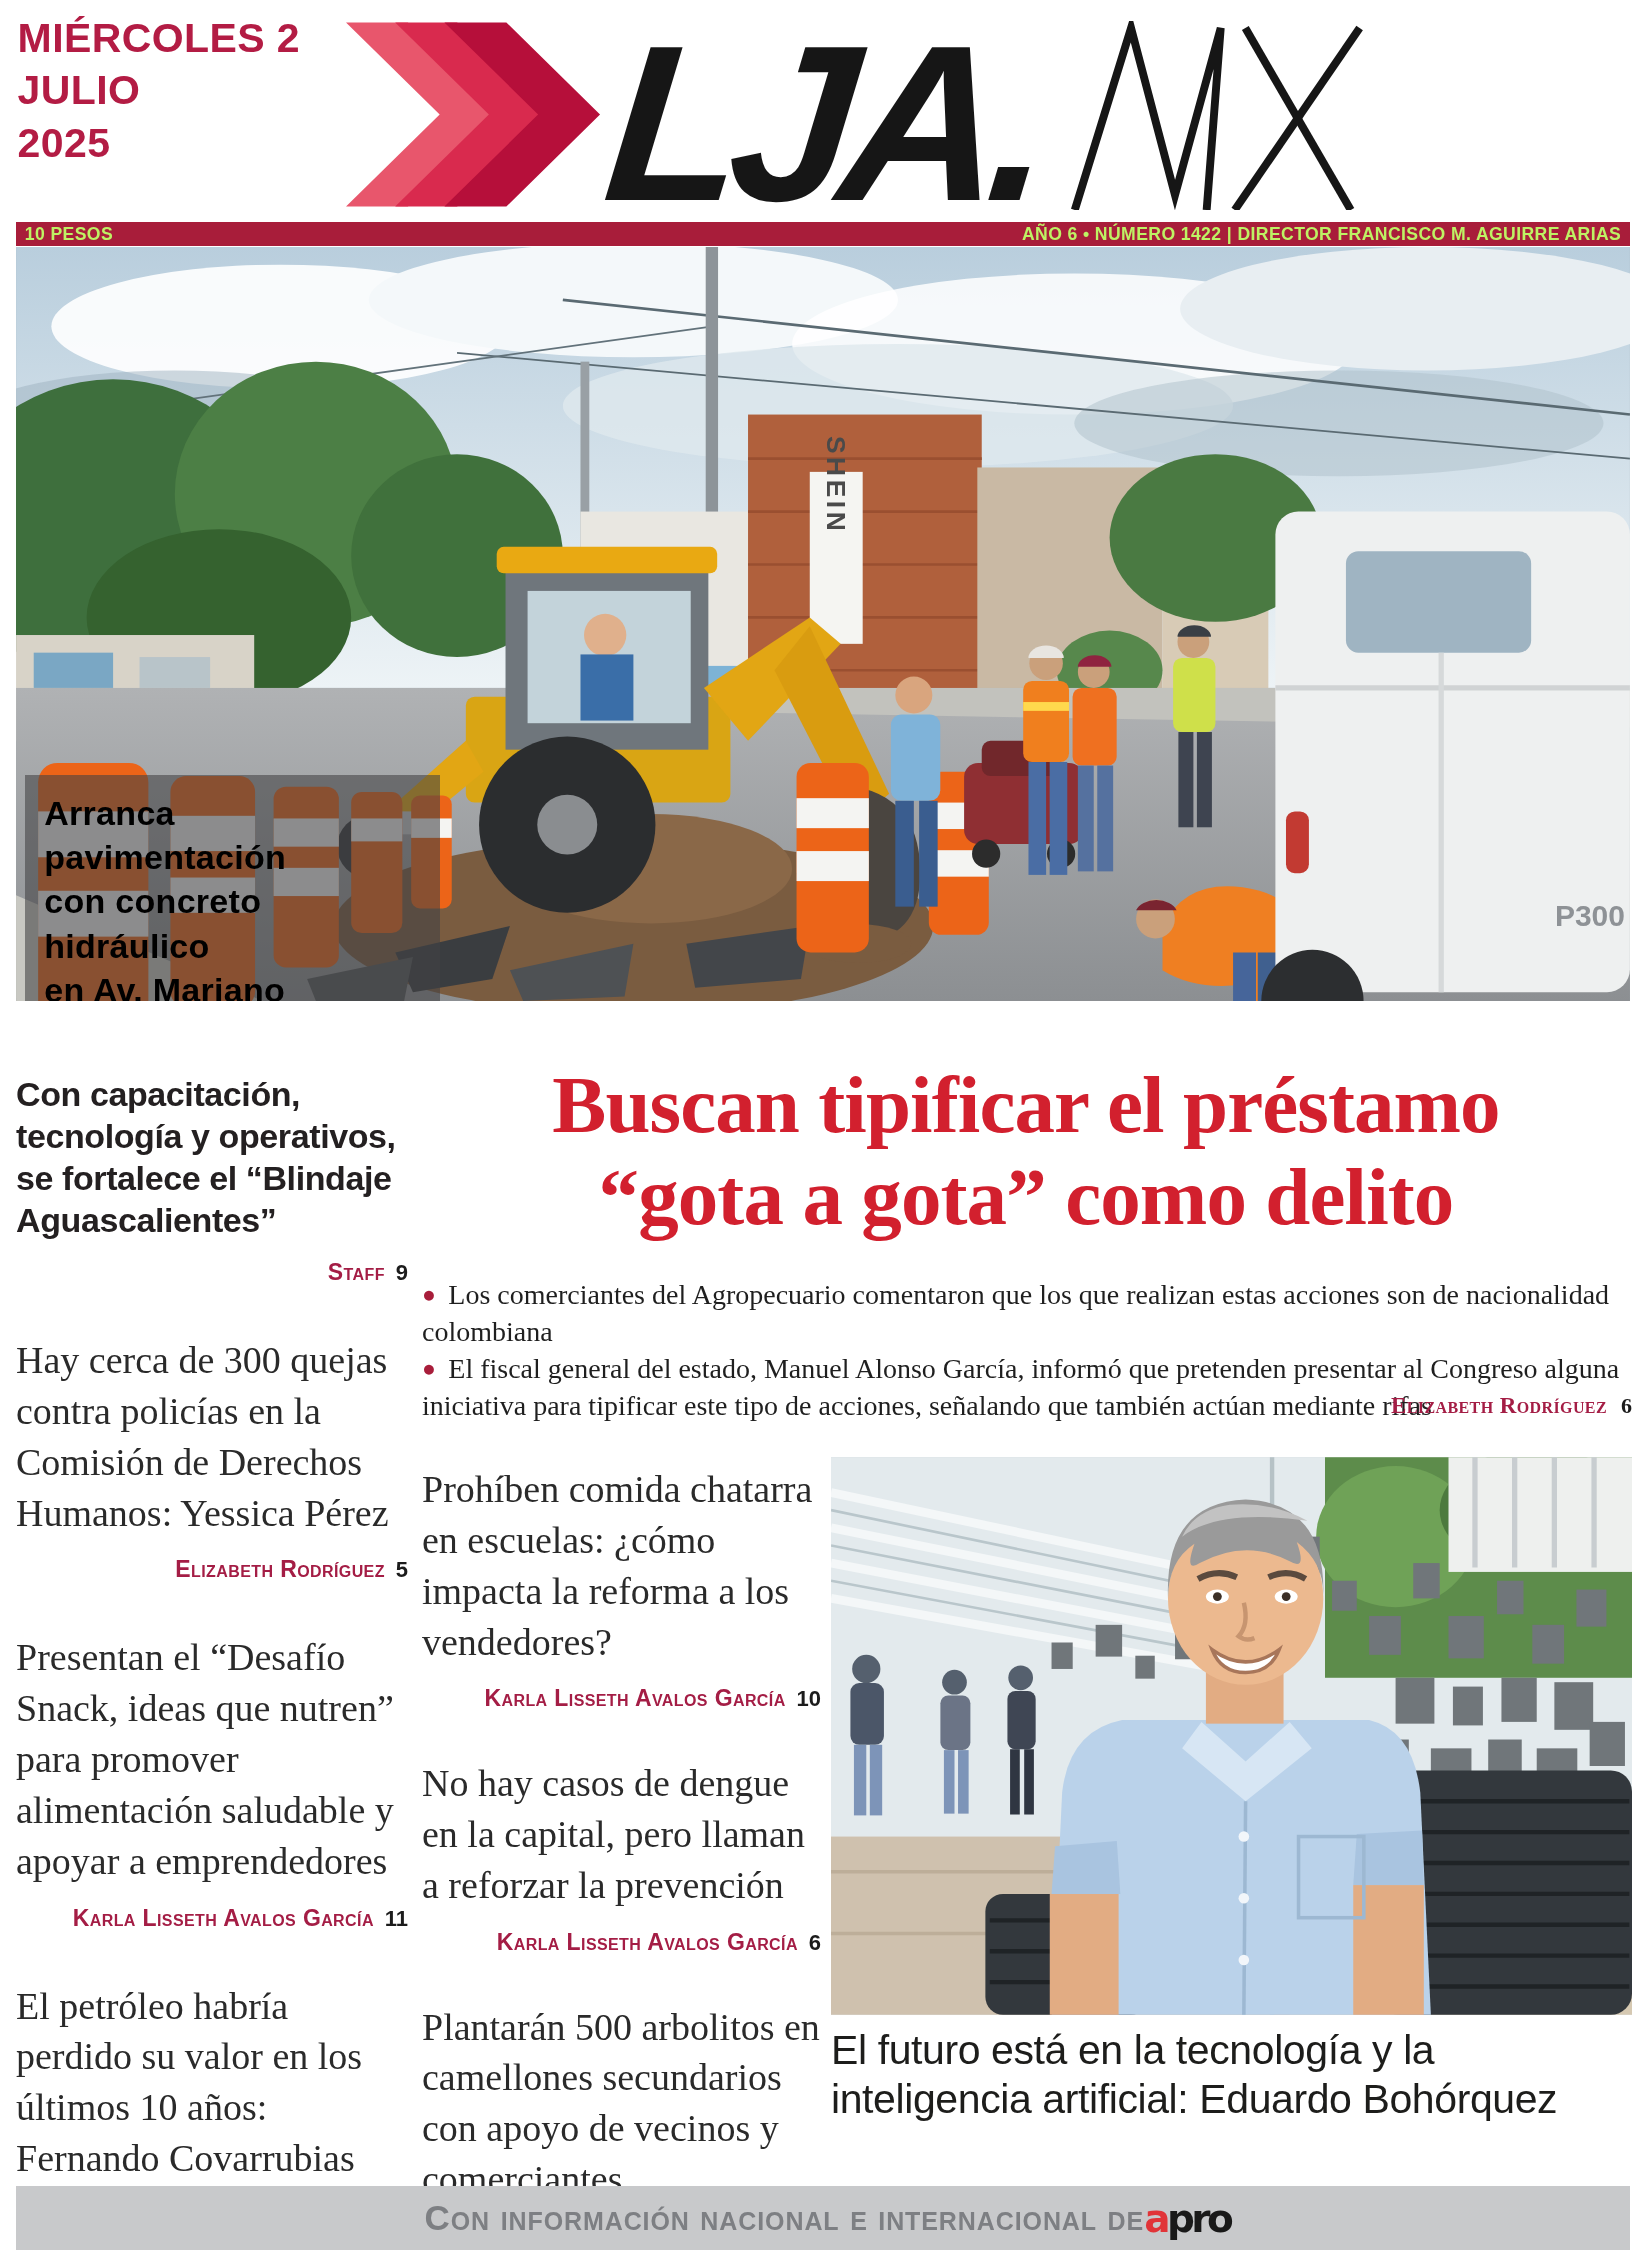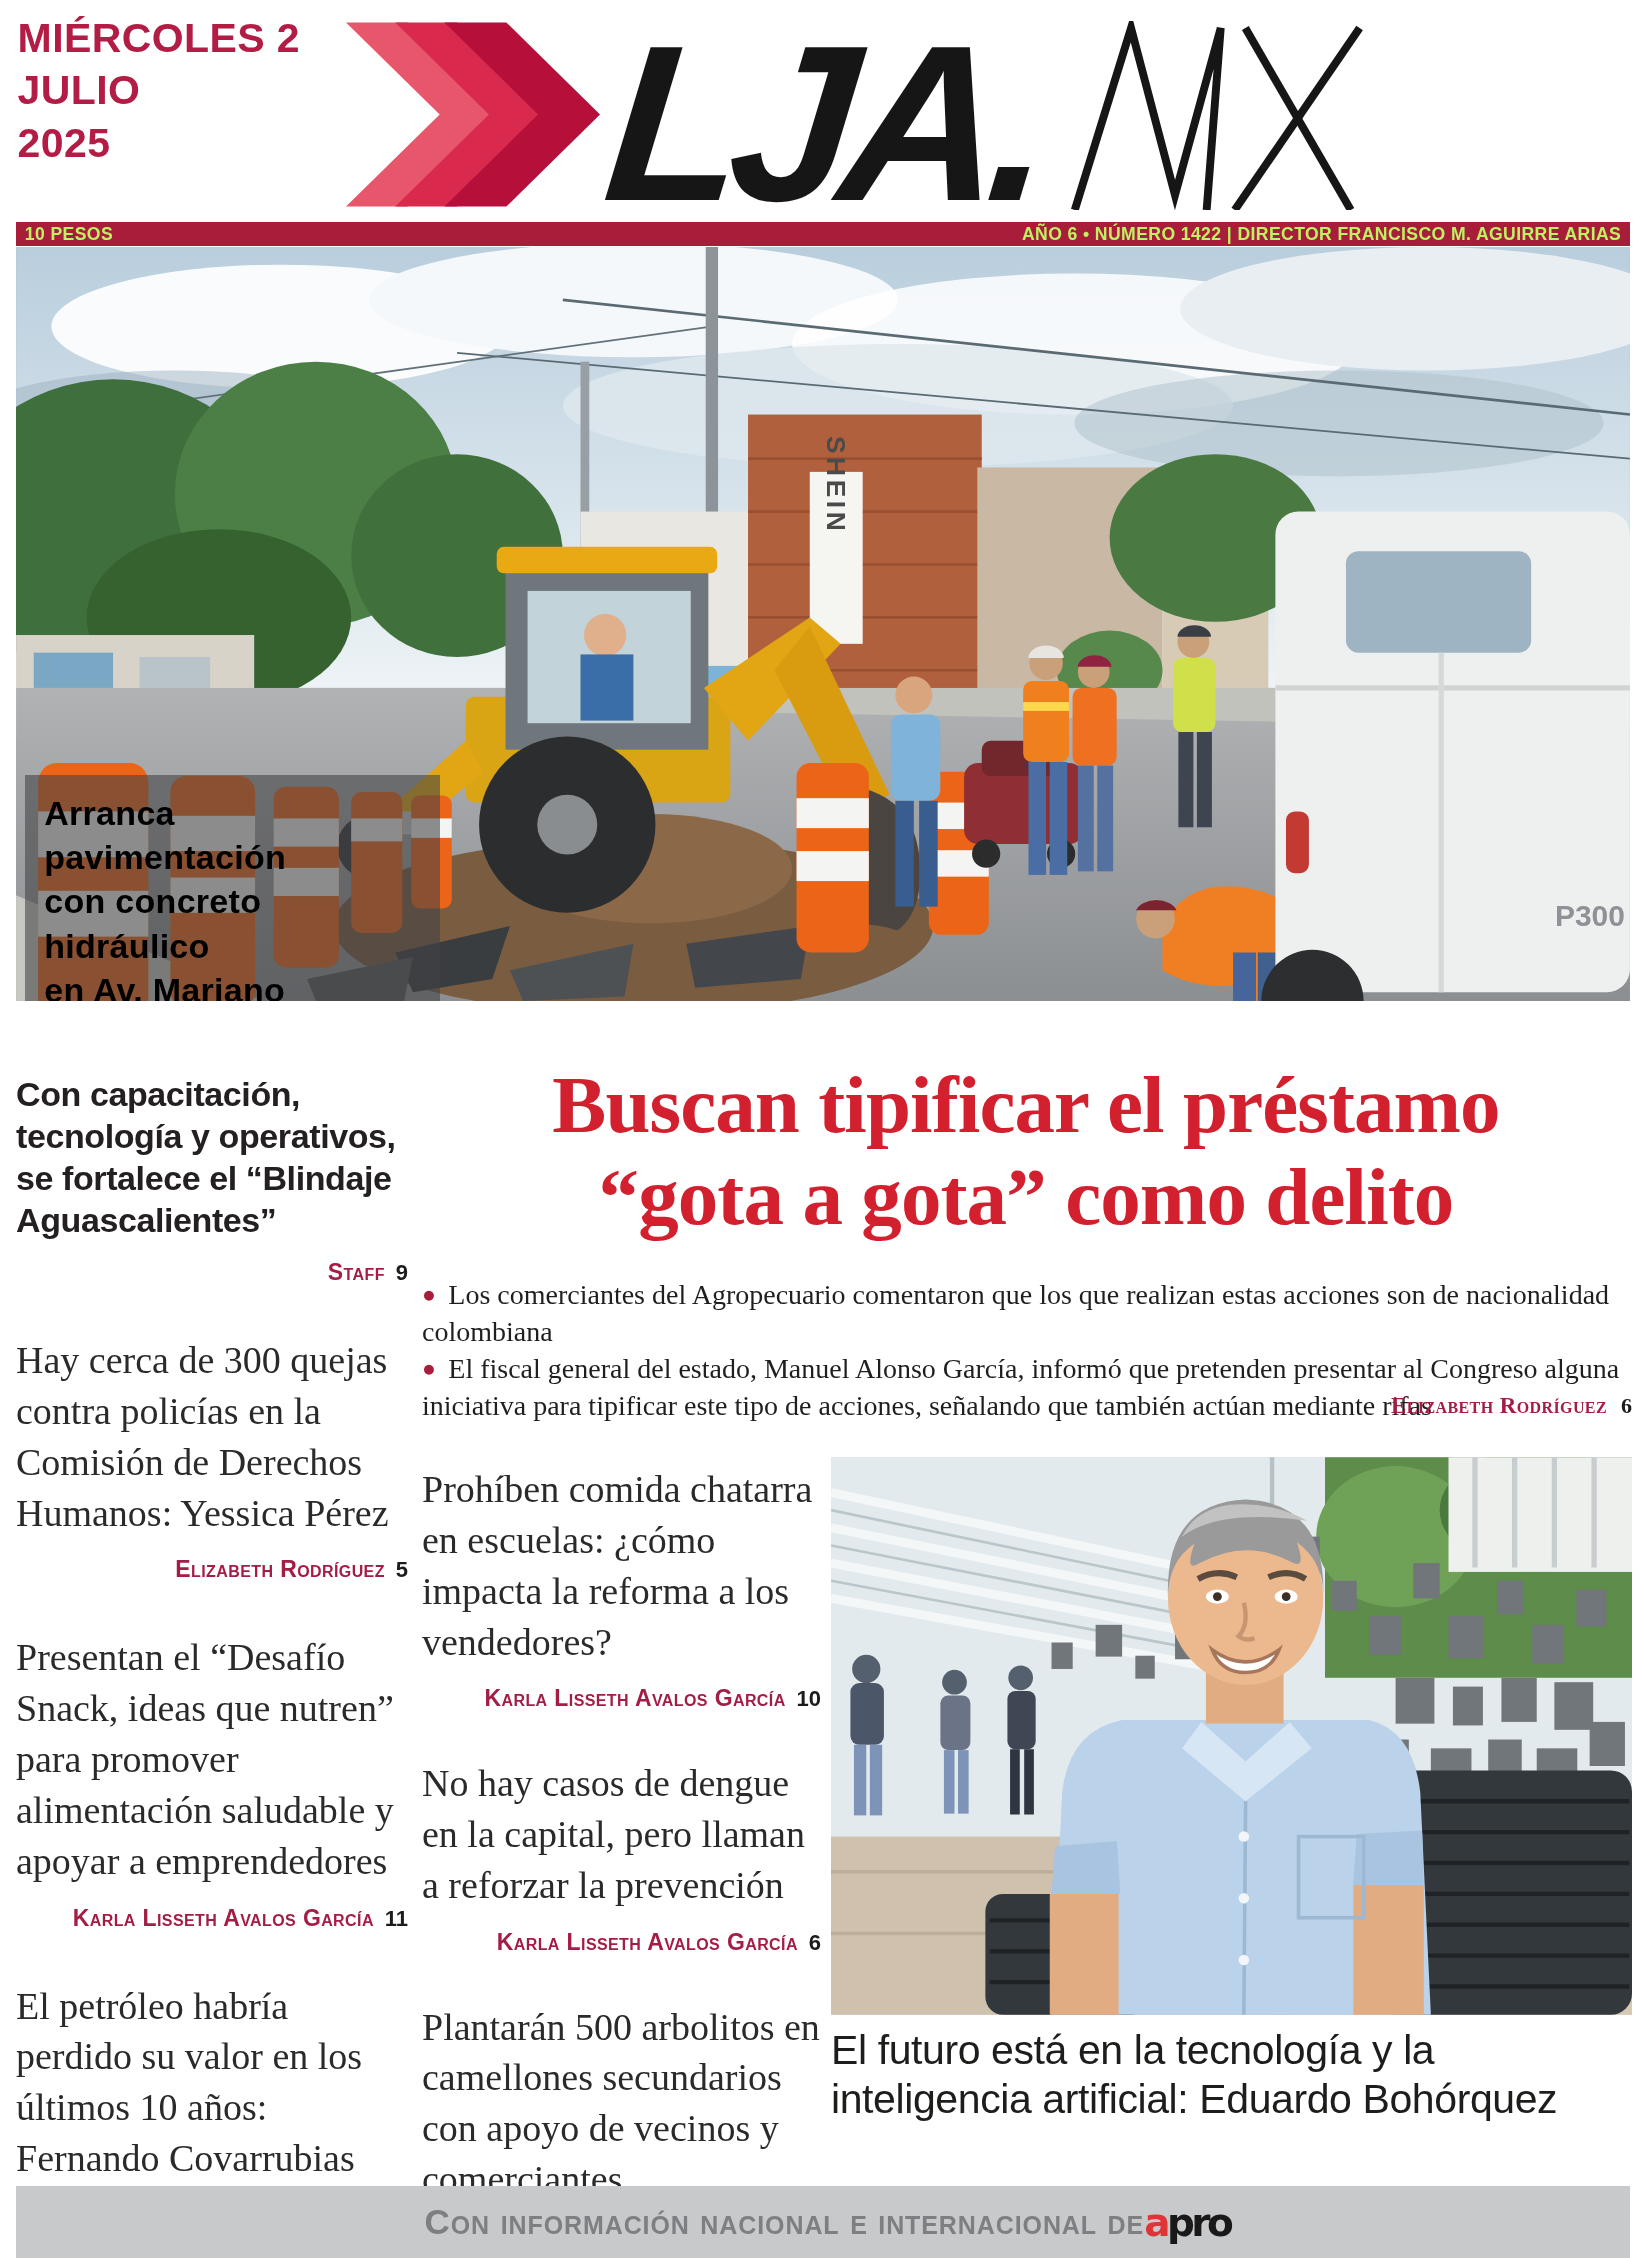--- a/index.html
+++ b/index.html
@@ -72,21 +72,21 @@
   .story .byline{margin-top:17.6px;}
   .colL .story{margin-bottom:49px;}
 
   
   .sec-headline{position:absolute;left:831px;top:2026px;width:801px;
     font-weight:normal;font-size:41px;line-height:1.2;color:var(--ink);
     letter-spacing:-0.4px;}
   .sec-byline{position:absolute;left:831px;top:2128px;width:801px;}
 
   
-  .footer{position:absolute;left:16px;top:2186px;width:1614px;height:72px;
+  .footer{position:absolute;left:16px;top:2186px;width:1614px;height:64px;
     background:var(--footer-bg);display:flex;align-items:center;
     justify-content:center;padding-left:9px;}
   .footer .ftext{font-variant:small-caps;font-weight:bold;font-size:35px;
     color:var(--footer-text);letter-spacing:0.9px;}
   .footer .apro{font-family:"DejaVu Sans",sans-serif;font-weight:bold;
     font-size:39px;letter-spacing:-3.5px;line-height:1;}
   .footer .apro .a{color:#e13438;}
   .footer .apro .pro{color:#191919;}
 </style>
 </head>

